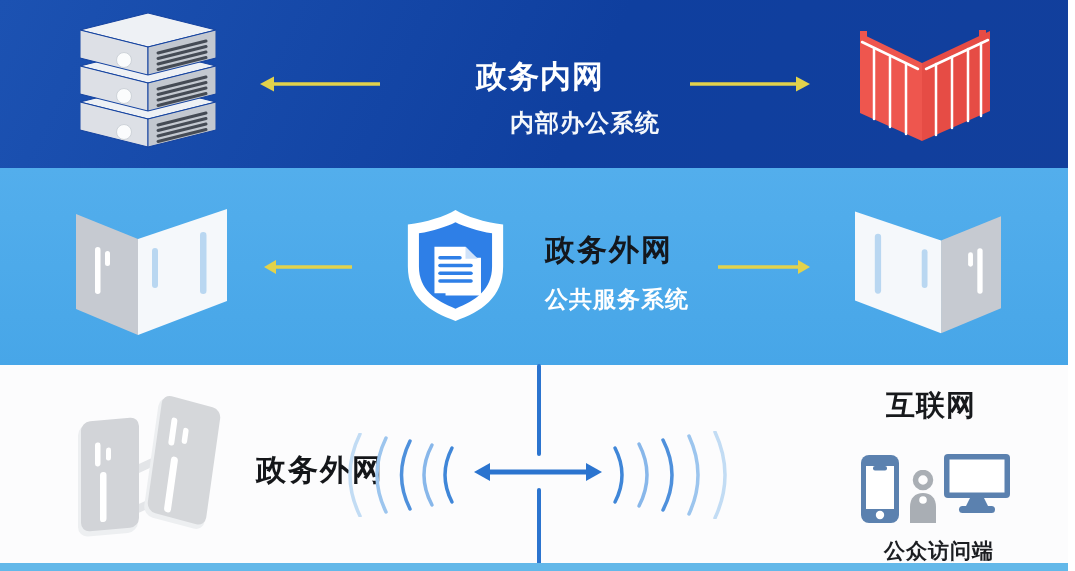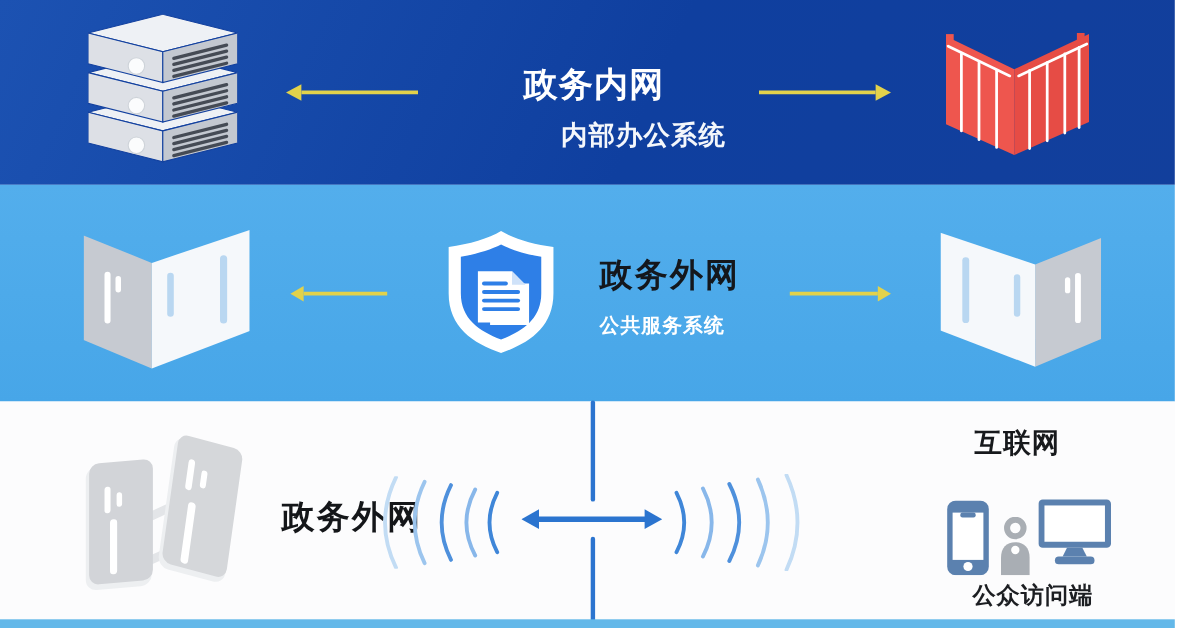--- a/index.html
+++ b/index.html
@@ -9,23 +9,23 @@
   }
   .band{position:absolute;left:0;width:1075px;}
   #band-top{top:0;height:168px;background:linear-gradient(115deg,#1c52b2 0%,#0f3f9f 55%,#123f9c 100%);}
   #band-mid{top:168px;height:197px;background:linear-gradient(180deg,#53aeec 0%,#47a6e8 100%);}
   #band-bottom{top:365px;height:198px;background:#fcfcfd;}
   #band-strip{top:563px;height:8px;background:#63b8e9;}
   .abs{position:absolute;}
   .ttl-top{font-size:31px;font-weight:800;color:#ffffff;letter-spacing:1px;text-align:center;}
   .sub-top{font-size:24px;font-weight:700;color:#f4f7fb;letter-spacing:1px;text-align:right;margin-top:9px;}
   .ttl-mid{font-size:30px;font-weight:800;color:#14171c;letter-spacing:2px;}
-  .sub-mid{font-size:18px;font-weight:700;color:#ffffff;letter-spacing:1px;margin-top:13px;}
+  .sub-mid{font-size:23px;font-weight:700;color:#ffffff;letter-spacing:1px;margin-top:13px;}
   .lbl-dark-lg{font-size:30px;font-weight:800;color:#141619;letter-spacing:2px;}
-  .lbl-dark-md{font-size:25px;font-weight:800;color:#17191c;letter-spacing:1px;}
+  .lbl-dark-md{font-size:29px;font-weight:800;color:#17191c;letter-spacing:1px;}
   .lbl-dark-sm{font-size:21px;font-weight:700;color:#1c1e22;letter-spacing:1px;}
   .vline{width:4px;background:#2b74cf;border-radius:2px;}
   svg{display:block;}
 </style>
 </head>
 <body>
 
 <div id="stage">
 
   <div class="band" id="band-top">
@@ -263,18 +263,18 @@
 
     <div class="abs" style="left:944px;top:88px;width:66px;height:62px;">
       <svg width="66" height="62" viewBox="0 0 66 60">
         <rect x="0" y="0" width="66" height="44" rx="4" fill="#5b81af"></rect>
         <rect x="5.5" y="5.5" width="55" height="33" fill="#ffffff"></rect>
         <polygon points="26,44 40,44 44,52 22,52" fill="#5b81af"></polygon>
         <rect x="15" y="52" width="36" height="7" rx="3.5" fill="#5b81af"></rect>
       </svg>
     </div>
 
-    <div class="abs lbl-dark-sm" style="left:884px;top:162px;">公众访问端</div>
+    <div class="abs lbl-dark-sm" style="left:884px;top:172px;">公众访问端</div>
   </div>
 
   <div class="band" id="band-strip"></div>
 
 </div>
 
 </body></html>

